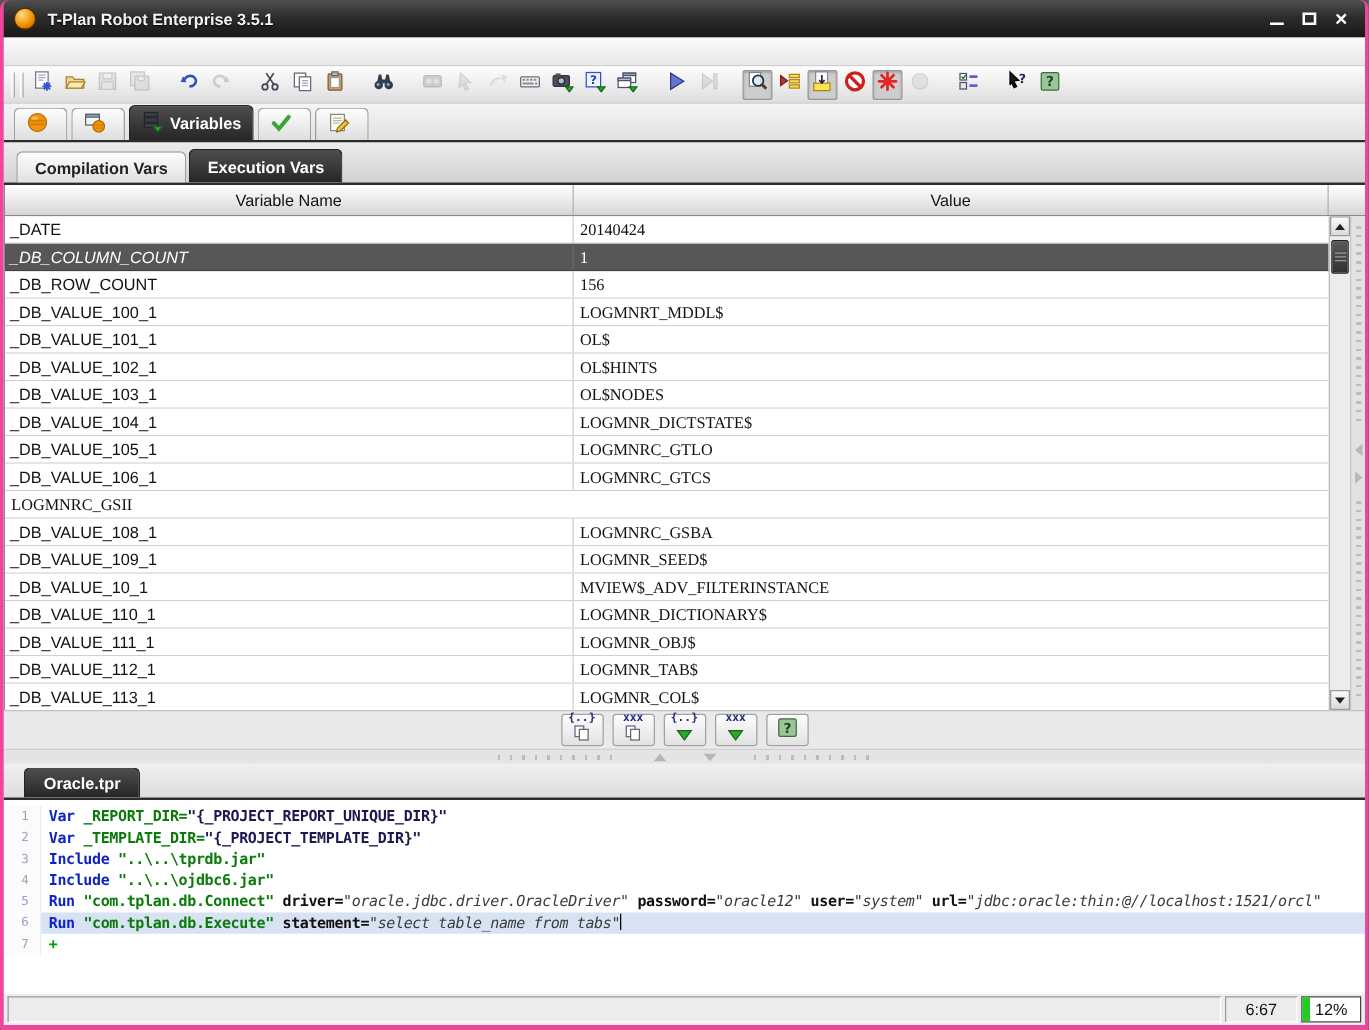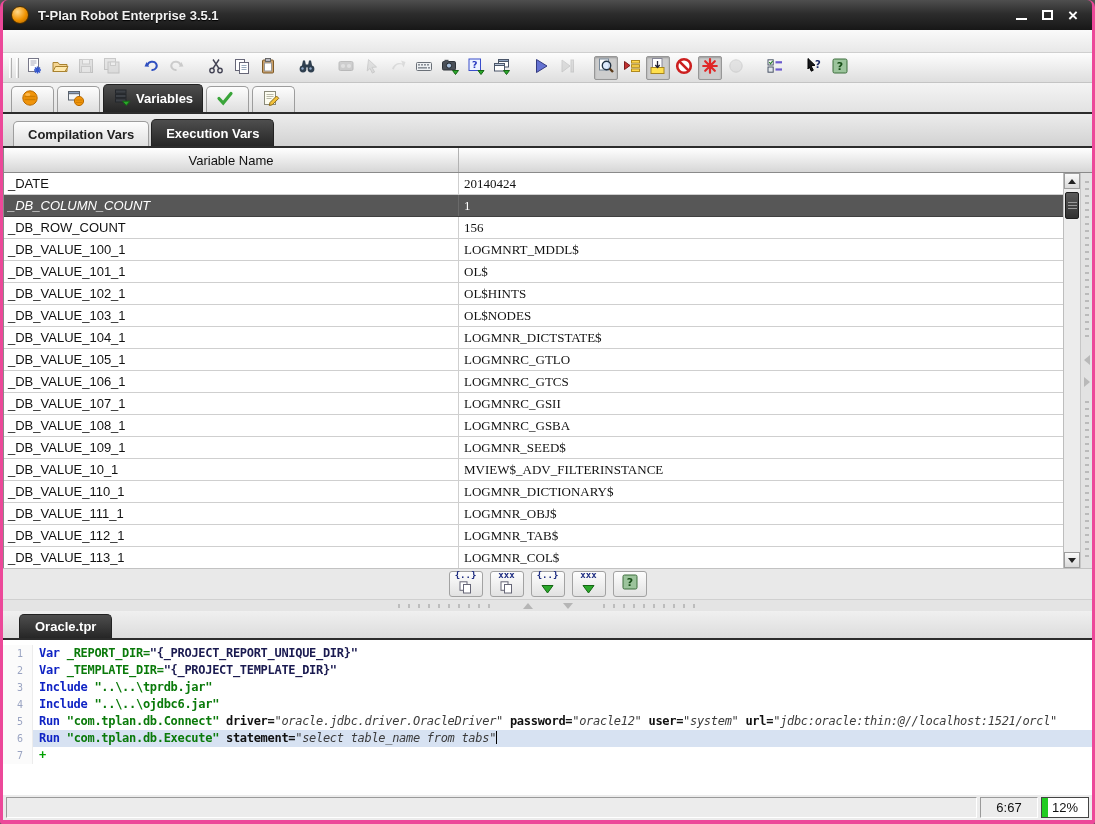--- a/index.html
+++ b/index.html
@@ -490,20 +490,21 @@
           <span>Compilation Vars</span>
         </div>
         <div class="stab selected">
           <span>Execution Vars</span>
         </div>
     </div>
 
     <div class="table-area">
       <div class="thead">
         <div class="th name">Variable Name</div>
+        <div class="th value">Value</div>
         <div class="th cap"></div>
       </div>
       <div class="tbody">
         <div class="rows">
           <div class="trow">
               <div class="tcell name">_DATE</div>
               <div class="tcell value">20140424</div>
             </div>
             <div class="trow selected">
               <div class="tcell name">_DB_COLUMN_COUNT</div>
@@ -535,21 +536,20 @@
             </div>
             <div class="trow">
               <div class="tcell name">_DB_VALUE_105_1</div>
               <div class="tcell value">LOGMNRC_GTLO</div>
             </div>
             <div class="trow">
               <div class="tcell name">_DB_VALUE_106_1</div>
               <div class="tcell value">LOGMNRC_GTCS</div>
             </div>
             <div class="trow">
-              <div class="tcell name">_DB_VALUE_107_1</div>
               <div class="tcell value">LOGMNRC_GSII</div>
             </div>
             <div class="trow">
               <div class="tcell name">_DB_VALUE_108_1</div>
               <div class="tcell value">LOGMNRC_GSBA</div>
             </div>
             <div class="trow">
               <div class="tcell name">_DB_VALUE_109_1</div>
               <div class="tcell value">LOGMNR_SEED$</div>
             </div>

